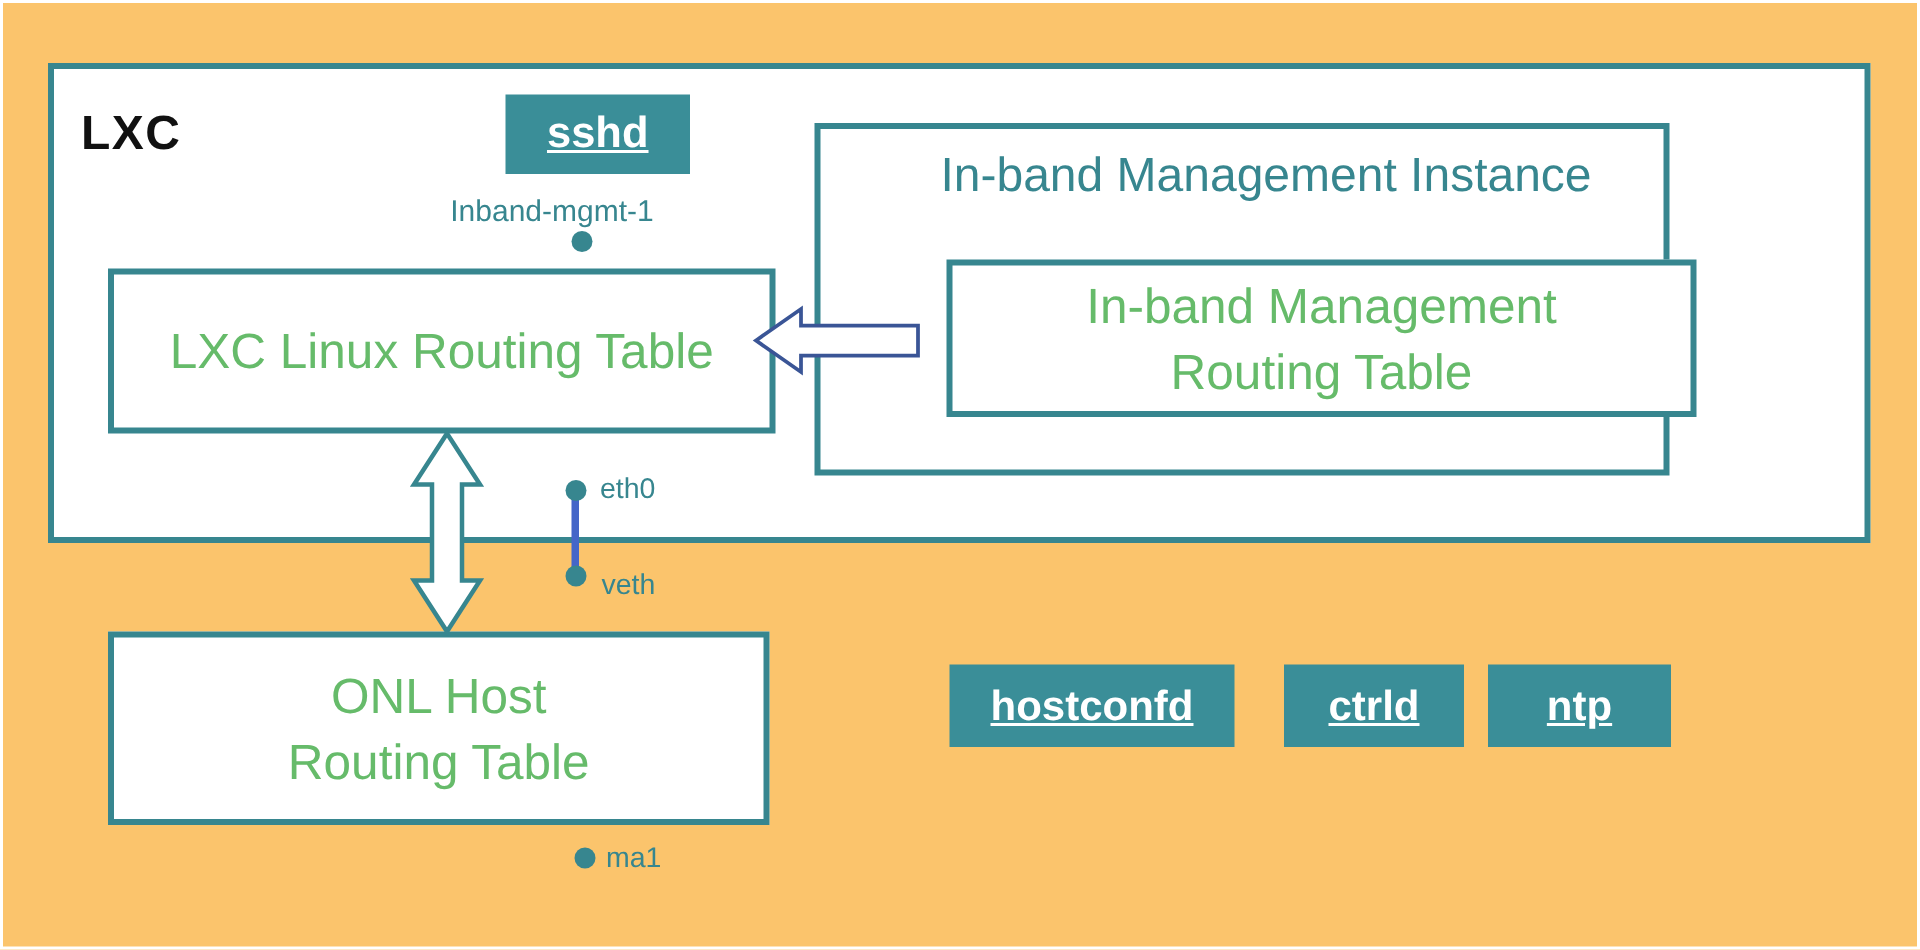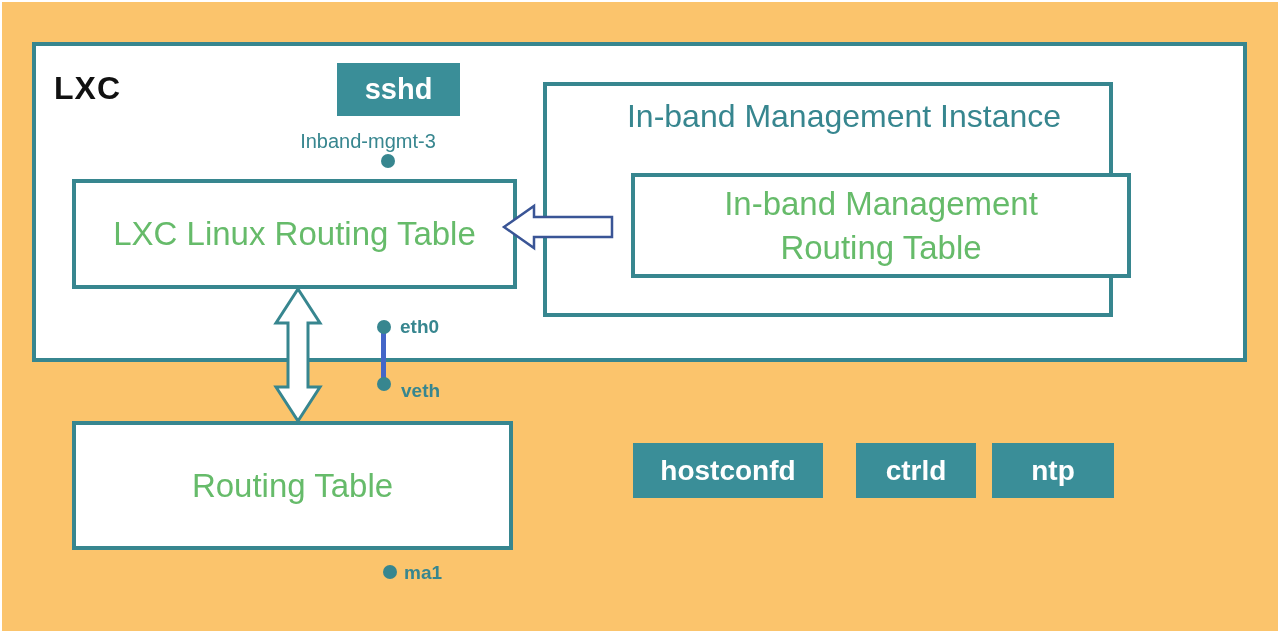--- a/index.html
+++ b/index.html
@@ -23,26 +23,26 @@
     color:var(--green);font-size:33px;line-height:1.32;z-index:2;}
   .lxc-routing{left:72px;top:179px;width:445px;height:110px;}
   .inner-routing{left:611px;top:173px;width:500px;height:105px;margin-left:20px;}
   .onl-routing{left:72px;top:421px;width:441px;height:129px;}
   
   .lxc-title{left:54px;top:70px;font-size:32px;font-weight:700;color:var(--ink);
     letter-spacing:1px;z-index:2;}
   .instance-title{left:543px;top:98px;width:570px;text-align:center;
     color:var(--teal);font-size:32px;z-index:2;padding-left:32px;}
   .onl-title{left:1038px;top:560px;font-size:54px;font-weight:700;color:var(--white);z-index:2;}
-  .iface-name{color:var(--teal);font-size:19px;font-weight:700;z-index:6;}
+  .iface-name{color:var(--teal);font-size:19px;font-weight:400;z-index:6;}
   .inband-name{left:288px;top:130px;width:160px;text-align:center;
     color:var(--teal);font-size:20px;z-index:6;}
   
   .badge{background:var(--badge);color:var(--white);font-weight:700;
-    display:flex;align-items:center;justify-content:center;z-index:3;}
+    display:flex;align-items:center;justify-content:center;z-index:3;text-decoration:underline;}
   .sshd{left:337px;top:63px;width:123px;height:53px;font-size:29px;}
   .daemon{top:443px;height:55px;font-size:28px;}
   .d0{left:633px;width:190px;}
   .d1{left:856px;width:120px;}
   .d2{left:992px;width:122px;}
   
   .dot{width:14px;height:14px;border-radius:50%;background:var(--teal);z-index:7;}
   .link-line{left:381px;top:327px;width:5px;height:57px;background:var(--linkblue);z-index:5;}
   
   .arrow-svg{z-index:6;overflow:visible;}
@@ -54,21 +54,21 @@
 </head>
 <body>
 
 <div class="canvas">
 
   <div class="abs lxc-box"></div>
   <div class="abs lxc-title">LXC</div>
 
   <div class="abs badge sshd">sshd</div>
 
-  <div class="abs inband-name">Inband-mgmt-3</div>
+  <div class="abs inband-name">Inband-mgmt-1</div>
   <div class="abs dot" style="left:381px;top:154px;"></div>
 
   <div class="abs routing-box lxc-routing">
     <span>LXC Linux Routing Table</span>
   </div>
 
   <div class="abs instance-box"></div>
   <div class="abs instance-title">In-band Management Instance</div>
   <div class="abs routing-box inner-routing">
     <span>
@@ -86,20 +86,21 @@
   </svg>
 
   <div class="abs link-line"></div>
   <div class="abs dot" style="left:377px;top:320px;"></div>
   <div class="abs iface-name" style="left:400px;top:316px;">eth0</div>
   <div class="abs dot" style="left:377px;top:377px;"></div>
   <div class="abs iface-name" style="left:401px;top:380px;">veth</div>
 
   <div class="abs routing-box onl-routing">
     <span>
+      <span style="display:block">ONL Host</span>
       <span style="display:block">Routing Table</span>
     </span>
   </div>
 
   <div class="abs dot" style="left:383px;top:565px;"></div>
   <div class="abs iface-name" style="left:404px;top:562px;">ma1</div>
 
   <div class="abs badge daemon d0">hostconfd</div>
   <div class="abs badge daemon d1">ctrld</div>
   <div class="abs badge daemon d2">ntp</div>

